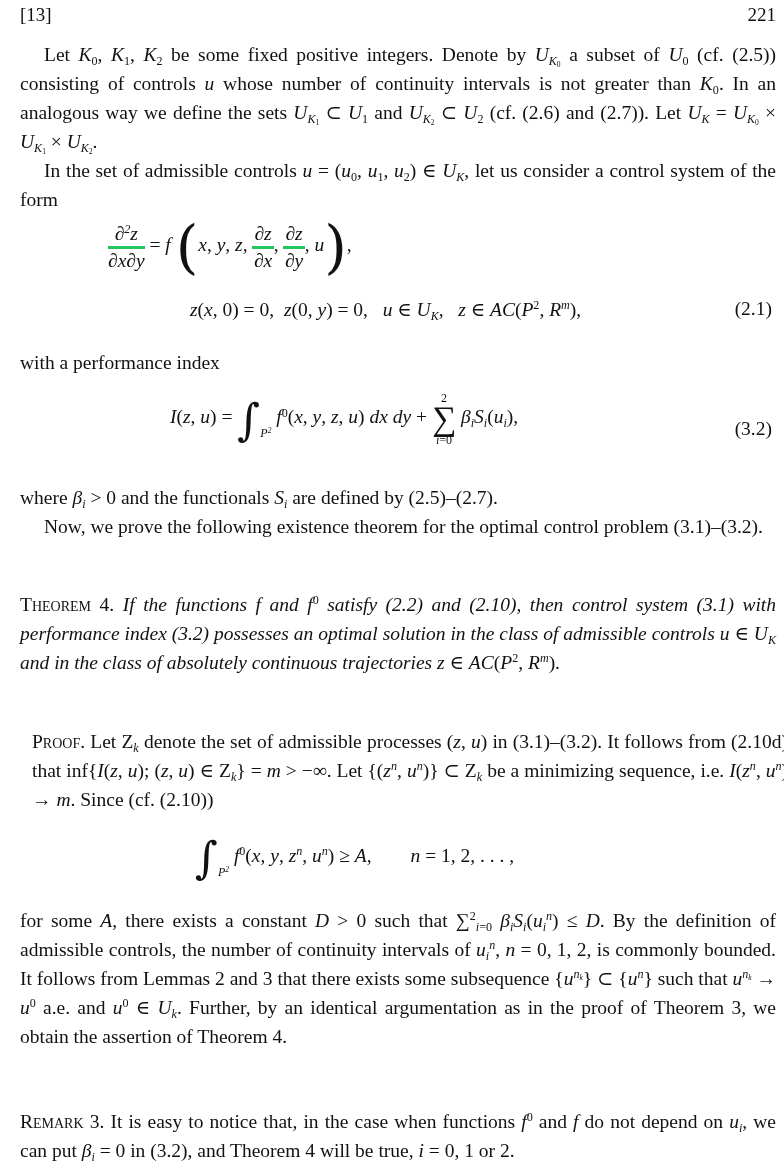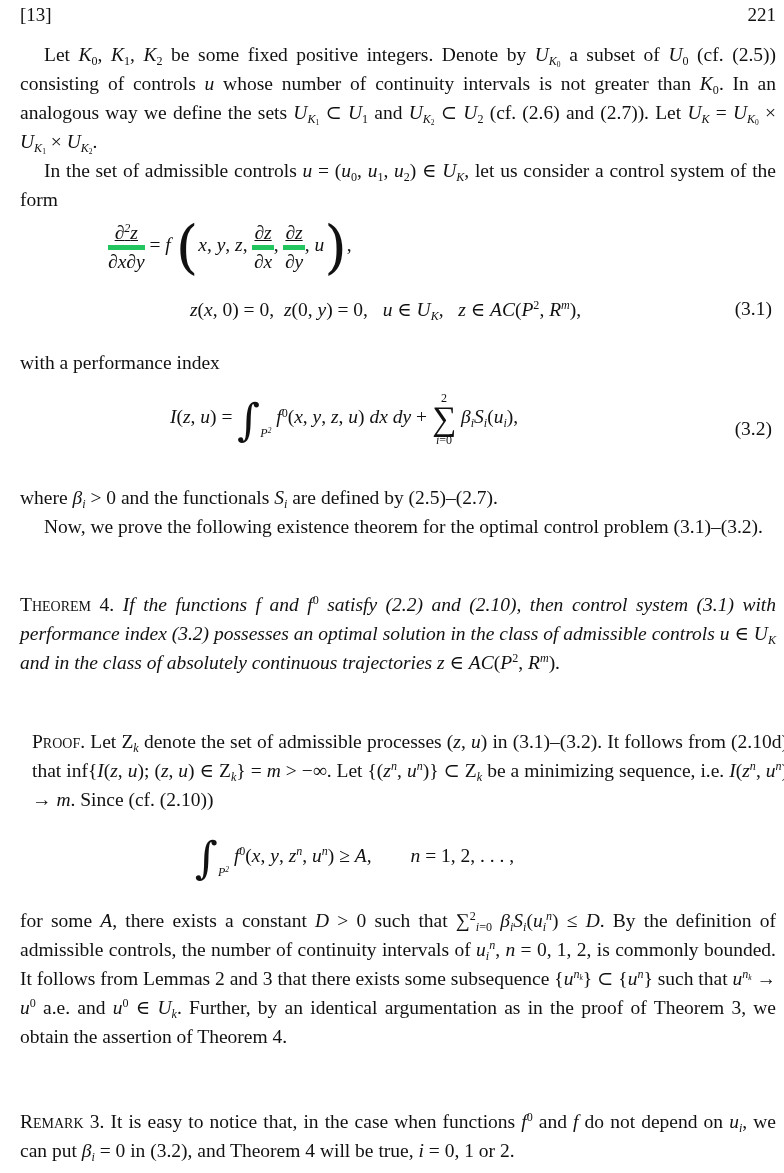--- a/index.html
+++ b/index.html
@@ -15,21 +15,21 @@
   .header .r { position: absolute; right: 0; }
   .p { position: absolute; left: 0; width: 756px; line-height: 29px; text-align: justify; }
   .ind { text-indent: 24px; }
   i, .m { font-style: italic; }
   sub { font-size: 0.62em; vertical-align: -0.3em; line-height: 0; }
   sup { font-size: 0.62em; vertical-align: 0.55em; line-height: 0; }
   .sc { font-variant: small-caps; }
   .eq { position: absolute; white-space: nowrap; }
   .eqno { position: absolute; right: 4px; }
   .frac { display: inline-block; vertical-align: middle; text-align: center; }
-  .frac .num { display: block; border-bottom: 5px solid #22c55e; padding: 0 2px; line-height: 24px; text-decoration: underline; }
+  .frac .num { display: block; border-bottom: 3px solid #22c55e; padding: 0 2px; line-height: 24px; }
   .frac .den { display: block; line-height: 24px; }
   .big { font-size: 58px; font-style: normal; vertical-align: middle; line-height: 1; font-family: "DejaVu Serif", serif; font-weight: 200; }
   .int { font-size: 44px; font-style: normal; vertical-align: middle; font-family: "DejaVu Serif", serif; }
   .sum { display: inline-block; vertical-align: middle; text-align: center; font-style: normal; }
   .sum .top, .sum .bot { display: block; font-size: 12px; line-height: 12px; }
   .sum .sym { display: block; font-size: 34px; line-height: 30px; }
   .sub-lim { font-size: 12px; position: relative; top: 14px; font-style: italic; }
 </style>
 </head>
 <body>
@@ -51,21 +51,21 @@
 
   <div class="eq" style="left:88px; top:218px;">
     <span class="frac m"><span class="num">∂<sup>2</sup>z</span><span class="den">∂x∂y</span></span>
     = <i>f</i> <span class="big">(</span><i>x</i>, <i>y</i>, <i>z</i>,
     <span class="frac m"><span class="num">∂z</span><span class="den">∂x</span></span>,
     <span class="frac m"><span class="num">∂z</span><span class="den">∂y</span></span>, <i>u</i><span class="big">)</span>,
   </div>
   <div class="eq" style="left:170px; top:298px;">
     <i>z</i>(<i>x</i>, 0) = 0, &nbsp;<i>z</i>(0, <i>y</i>) = 0, &nbsp; <i>u</i> ∈ <i>U<sub>K</sub></i>, &nbsp; <i>z</i> ∈ <i>AC</i>(<i>P</i><sup>2</sup>, <i>R<sup>m</sup></i>),
   </div>
-  <div class="eqno" style="top:298px;">(3.1)</div>
+  <div class="eqno" style="top:298px;">(2.1)</div>
 
   <div class="p" style="top:348px;">with a performance index</div>
 
   <div class="eq" style="left:150px; top:392px;">
     <i>I</i>(<i>z</i>, <i>u</i>) = <span class="int">∫</span><span class="sub-lim"><i>P</i><sup>2</sup></span>
     <i>f</i><sup>0</sup>(<i>x</i>, <i>y</i>, <i>z</i>, <i>u</i>) <i>dx dy</i> +
     <span class="sum"><span class="top">2</span><span class="sym">∑</span><span class="bot"><i>i</i>=0</span></span>
     <i>β<sub>i</sub>S<sub>i</sub></i>(<i>u<sub>i</sub></i>),
   </div>
   <div class="eqno" style="top:418px;">(3.2)</div>

